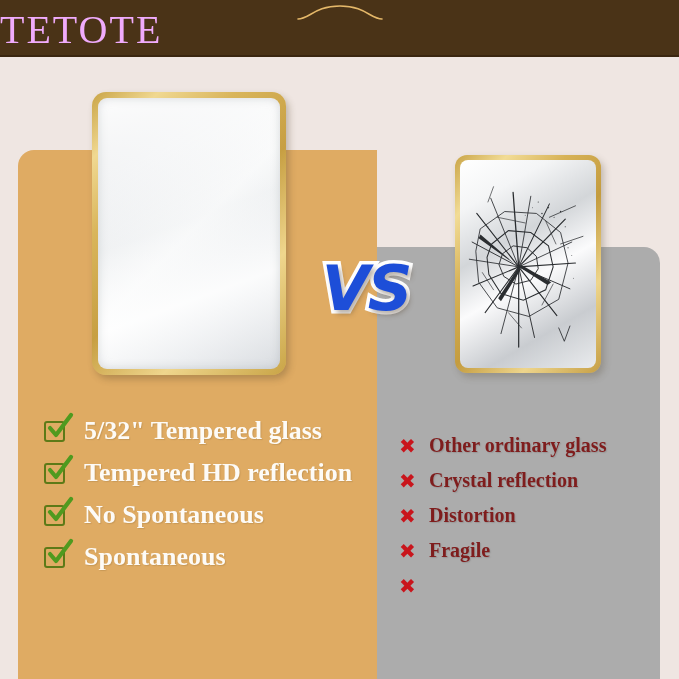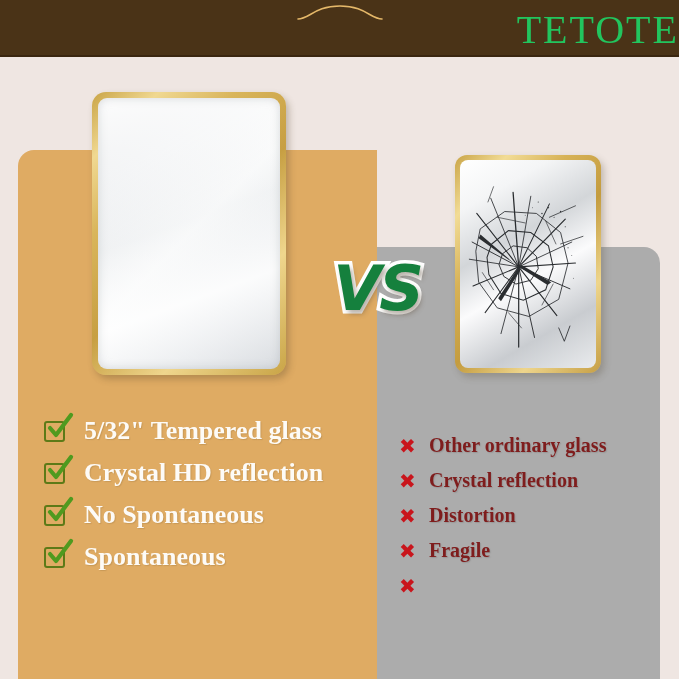--- a/index.html
+++ b/index.html
@@ -44,25 +44,25 @@
     top: 4px;
     width: 86px;
     height: 16px;
     overflow: visible;
   }
   #brand-name {
     position: absolute;
     left: 0;
     top: 8px;
     width: 679px;
-    text-align: right;
+    text-align: left;
     font-family: "Liberation Serif", serif;
     font-size: 40px;
     letter-spacing: 2px;
-    color: #22c55e;
+    color: #f0abfc;
     line-height: 44px;
     white-space: nowrap;
   }
 
   
   #panel-good {
     position: absolute;
     left: 18px;
     top: 150px;
     width: 359px;
@@ -141,22 +141,22 @@
     position: absolute;
     left: 310px;
     top: 253px;
     width: 112px;
     height: 72px;
     font-family: "DejaVu Sans", sans-serif;
     font-style: italic;
     font-weight: bold;
     font-size: 62px;
     line-height: 72px;
-    text-align: right;
-    color: #15803d;
+    text-align: center;
+    color: #1d4ed8;
     letter-spacing: -2px;
     -webkit-text-stroke: 7px #ffffff;
     paint-order: stroke fill;
     text-shadow: 3px 4px 5px rgba(90,75,55,0.42);
   }
 
   
   #list-good {
     position: absolute;
     left: 44px;
@@ -330,21 +330,21 @@
       <span class="label">5/32" Tempered glass</span>
     </div>
     <div class="row">
       <span class="icon-cell">
         <span class="check-box">
           <svg class="tick" viewBox="0 0 26 26">
               <path d="M3 14 L9 21 L24 1" fill="none" stroke="#4f9a1f" stroke-width="4.2" stroke-linecap="round" stroke-linejoin="round"></path>
             </svg>
         </span>
       </span>
-      <span class="label">Crystal HD reflection</span>
+      <span class="label">Tempered HD reflection</span>
     </div>
     <div class="row">
       <span class="icon-cell">
         <span class="check-box">
           <svg class="tick" viewBox="0 0 26 26">
               <path d="M3 14 L9 21 L24 1" fill="none" stroke="#4f9a1f" stroke-width="4.2" stroke-linecap="round" stroke-linejoin="round"></path>
             </svg>
         </span>
       </span>
       <span class="label">No Spontaneous</span>

